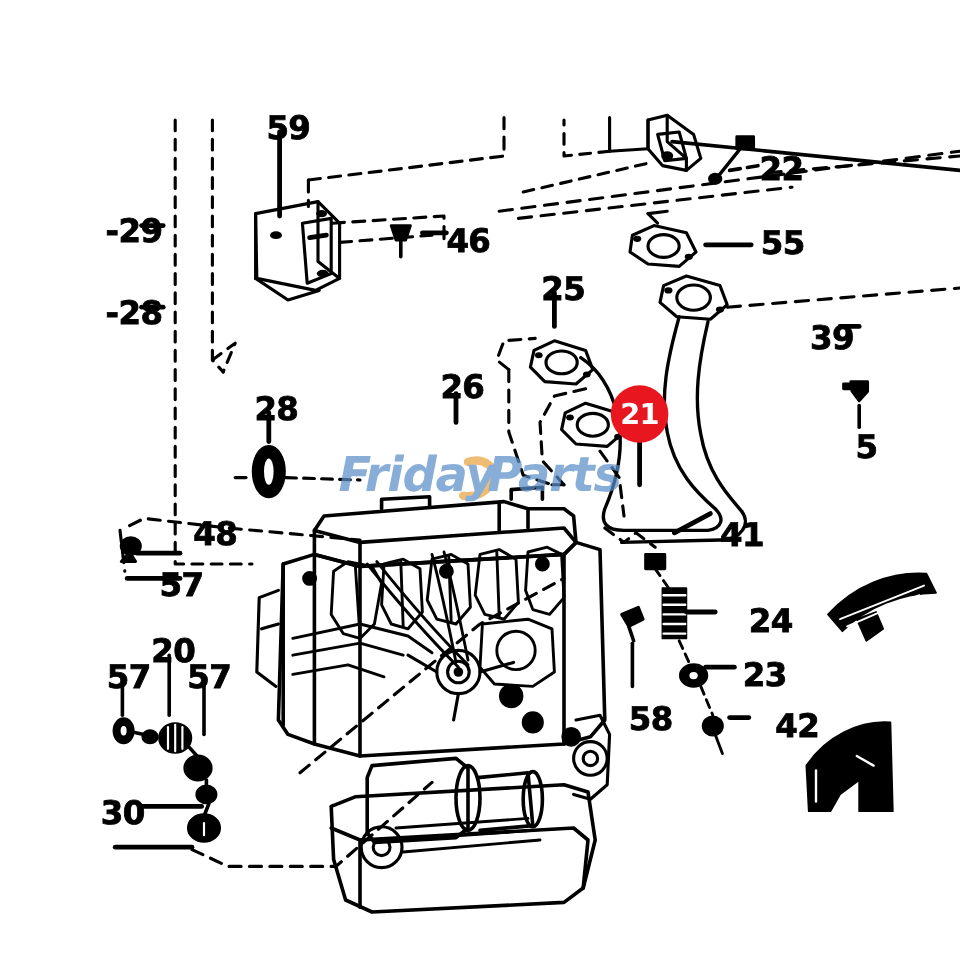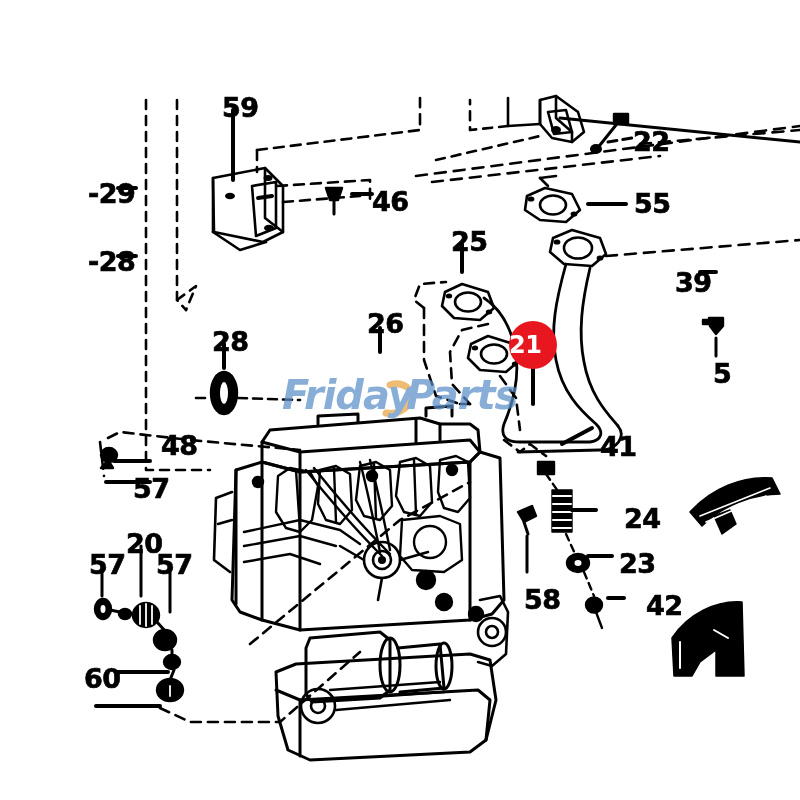--- a/index.html
+++ b/index.html
@@ -24,21 +24,21 @@
     color:#000000;
     line-height:1;
     white-space:nowrap;
     letter-spacing:-0.5px;
     -webkit-text-stroke:0.7px #000;
   }
   .red-callout{
     position:absolute;
     width:48px;height:48px;
     border-radius:50%;
-    display:flex;align-items:center;justify-content:flex-start;
+    display:flex;align-items:center;justify-content:center;
     color:#ffffff;
     font-family:"DejaVu Sans", sans-serif;
     font-weight:bold;
     font-size:24px;
     letter-spacing:-0.5px;
     box-sizing:border-box;
   }
   #watermark{
     position:absolute;
     left:282px;top:375px;
@@ -430,19 +430,19 @@
   <div class="callout-label" style="left:600px;top:433px;">41</div>
   <div class="callout-label" style="left:161px;top:432px;">48</div>
   <div class="callout-label" style="left:133px;top:475px;">57</div>
   <div class="callout-label" style="left:604px;top:505px;margin-left:20px;">24</div>
   <div class="callout-label" style="left:126px;top:530px;">20</div>
   <div class="callout-label" style="left:89px;top:551px;">57</div>
   <div class="callout-label" style="left:156px;top:551px;">57</div>
   <div class="callout-label" style="left:619px;top:550px;">23</div>
   <div class="callout-label" style="left:524px;top:586px;">58</div>
   <div class="callout-label" style="left:646px;top:592px;">42</div>
-  <div class="callout-label" style="left:84px;top:665px;">60</div>
+  <div class="callout-label" style="left:84px;top:665px;">30</div>
 
   <div class="red-callout" style="left:509px;top:321px;background:#e8171f;">
     <span>21</span>
   </div>
 
 </div>
 
 </body></html>

